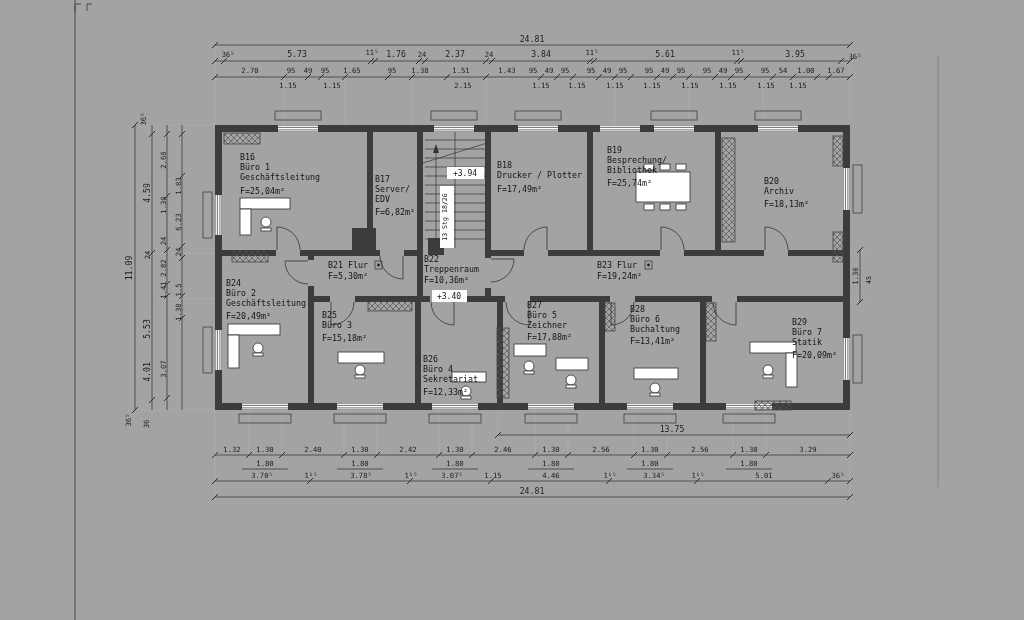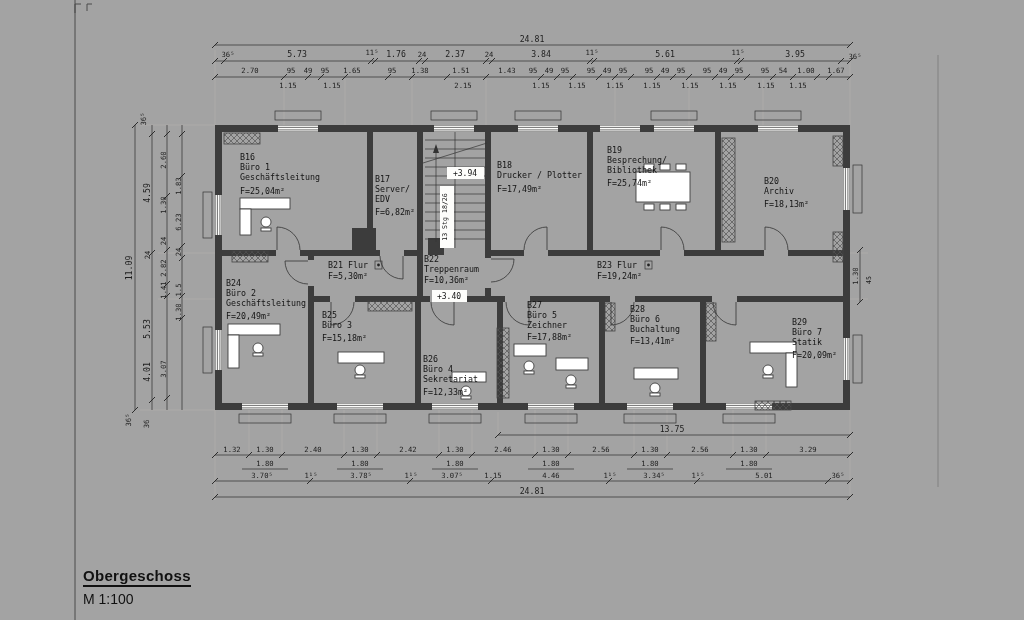--- a/index.html
+++ b/index.html
@@ -495,17 +495,13 @@
       <text class="room" x="792" y="358">F=20,09m²</text>
     </g>
   </g>
 
   <g>
     <rect x="432" y="290" width="35" height="12" fill="#fdfdfb"></rect>
     <text class="anno" x="449" y="299" text-anchor="middle">+3.40</text>
   </g>
 </svg>
 
-<div class="title-block">
-  <div class="head">Obergeschoss</div>
-  <div class="scale">M 1:100</div>
 </div>
-</div>
 
 </body></html>

